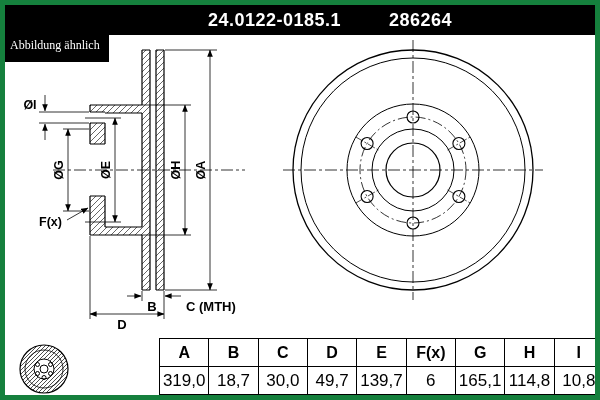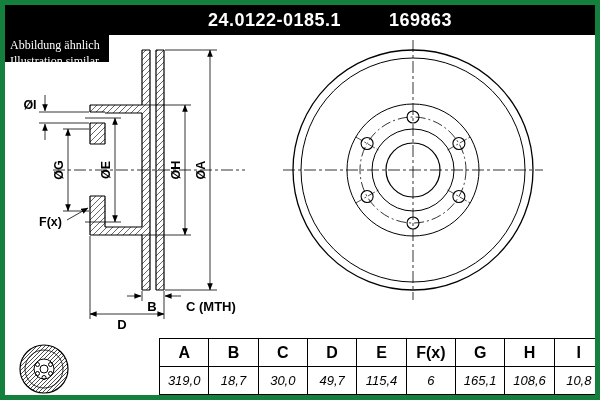--- a/index.html
+++ b/index.html
@@ -12,36 +12,35 @@
            font-size:12px;line-height:1.35;padding:2px 5px;box-sizing:border-box;z-index:5;font-family:Liberation Serif, serif;}
   .drawing{position:absolute;left:0;top:30px;width:600px;height:302px;}
   svg text{font-family:"Liberation Sans",sans-serif;fill:#000;}
   .dimtxt{font-size:12.5px;font-weight:bold;}
   .dimtxt2{font-size:13px;font-weight:bold;}
   .bottom-table{position:absolute;left:154px;top:333px;width:445px;border-collapse:collapse;
                 table-layout:fixed;}
   .bottom-table th,.bottom-table td{border:1.4px solid #000;text-align:center;padding:0;
                 background:#fff;color:#000;}
   .bottom-table th{height:27px;font-size:16px;font-weight:bold;}
-  .bottom-table td{height:27px;font-size:13px;font-weight:normal;font-style:italic;}
+  .bottom-table td{height:27px;font-size:17px;font-weight:normal;}
   .disc-icon{position:absolute;left:8px;top:337px;}
 </style>
 </head>
 <body>
 
 <div class="screen">
 
   <div class="topbar">
     <span>24.0122-0185.1</span>
-    <span>169863</span>
+    <span>286264</span>
   </div>
 
   <div class="caption">
     <div>Abbildung ähnlich</div>
-    <div>Illustration similar</div>
   </div>
 
   <div class="drawing">
     <svg width="600" height="302" viewBox="0 0 600 302">
       <defs>
         <pattern id="h" width="6" height="6" patternUnits="userSpaceOnUse">
           <path d="M0,6 L6,0" stroke="#000" stroke-width="0.6"></path>
         </pattern>
         <pattern id="h2" width="4" height="4" patternUnits="userSpaceOnUse">
           <path d="M0,4 L4,0" stroke="#000" stroke-width="0.6"></path>
@@ -189,22 +188,22 @@
         <th>H</th>
         <th>I</th>
       </tr>
     </thead>
     <tbody>
       <tr>
         <td>319,0</td>
         <td>18,7</td>
         <td>30,0</td>
         <td>49,7</td>
-        <td>115,4</td>
+        <td>139,7</td>
         <td>6</td>
         <td>165,1</td>
-        <td>108,6</td>
+        <td>114,8</td>
         <td>10,8</td>
       </tr>
     </tbody>
   </table>
 
 </div>
 
 </body></html>

